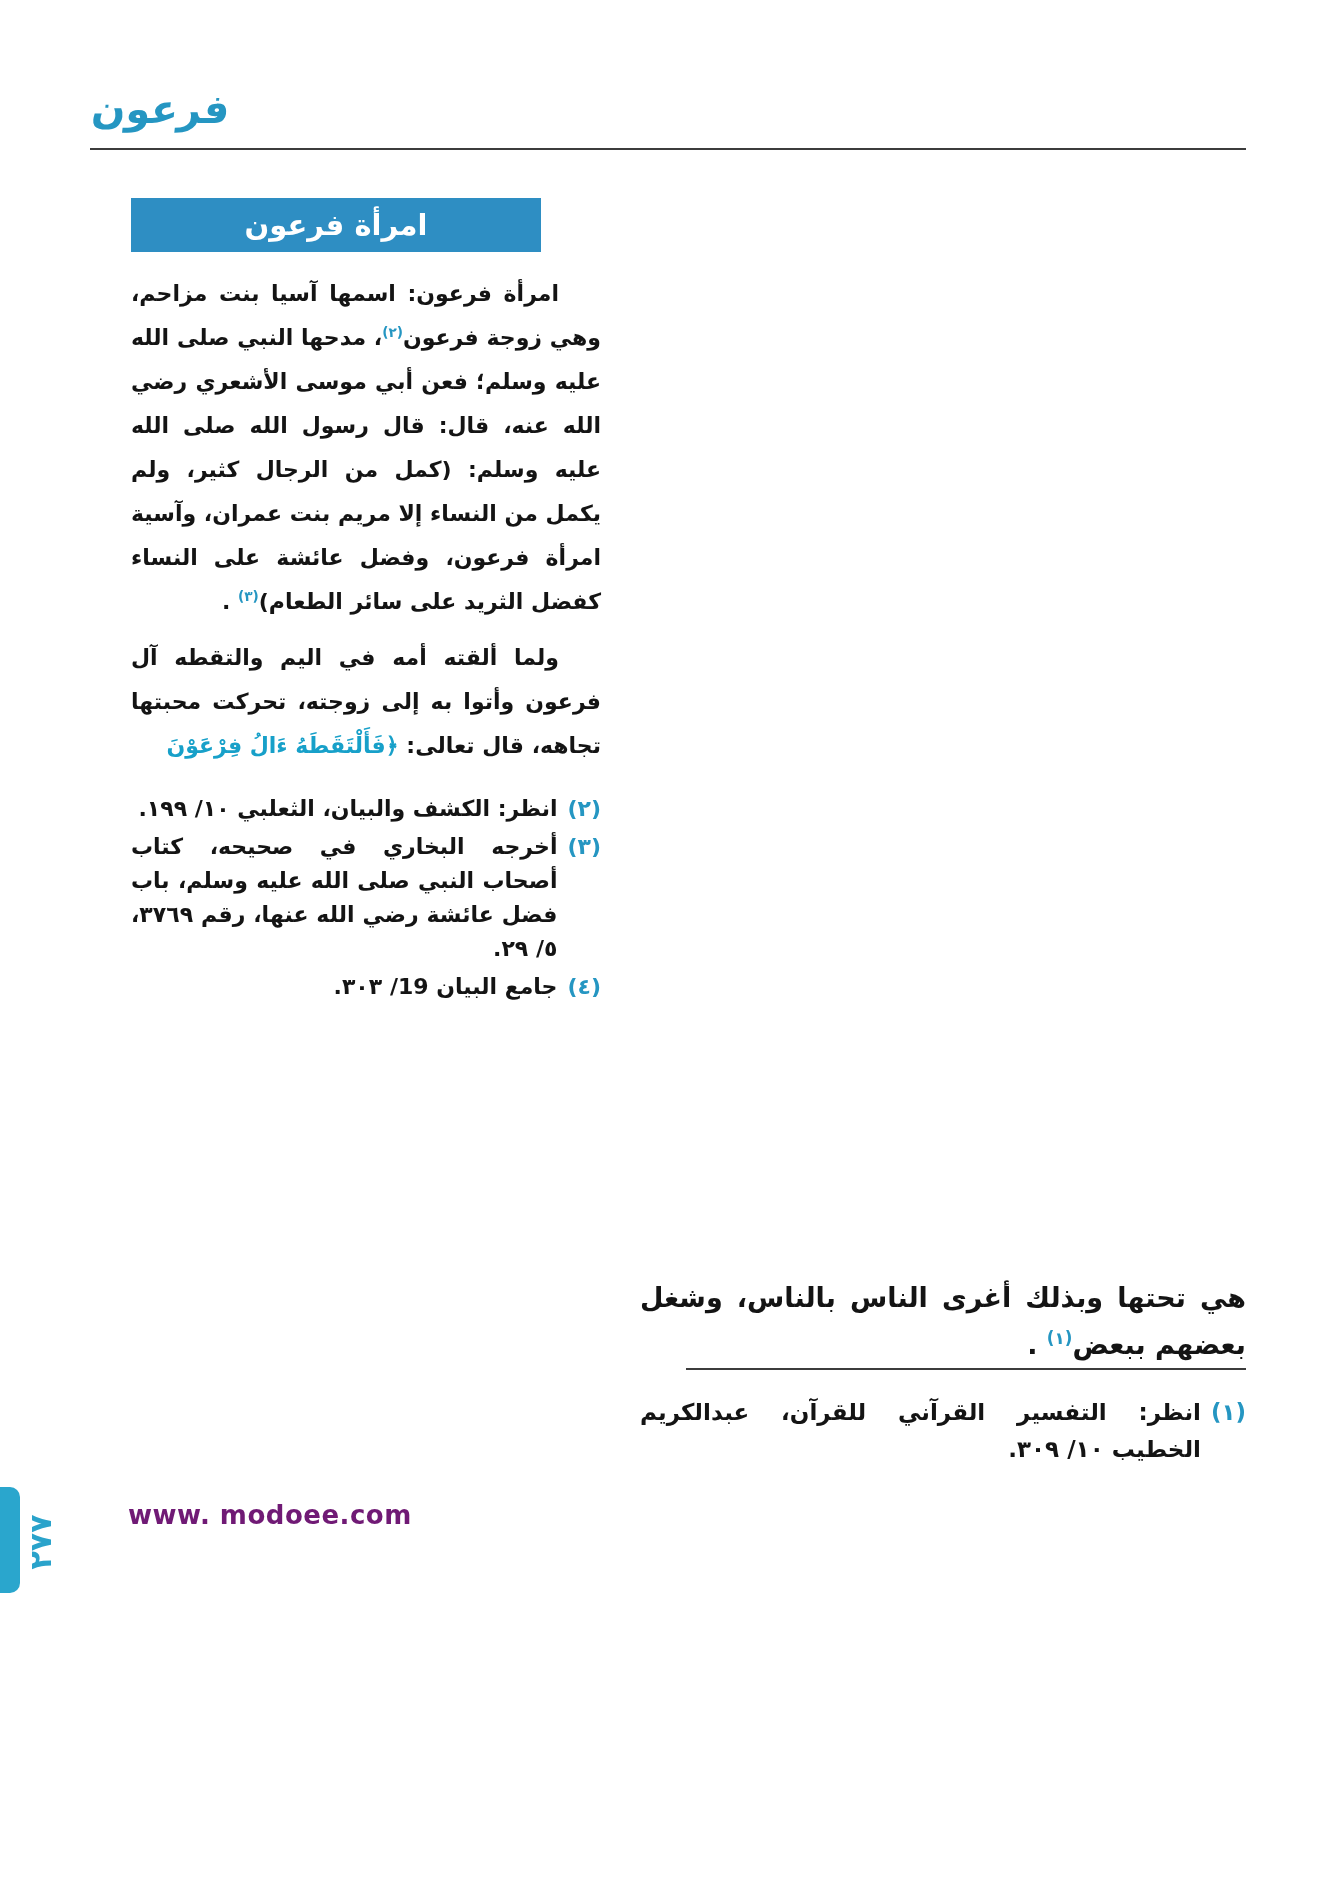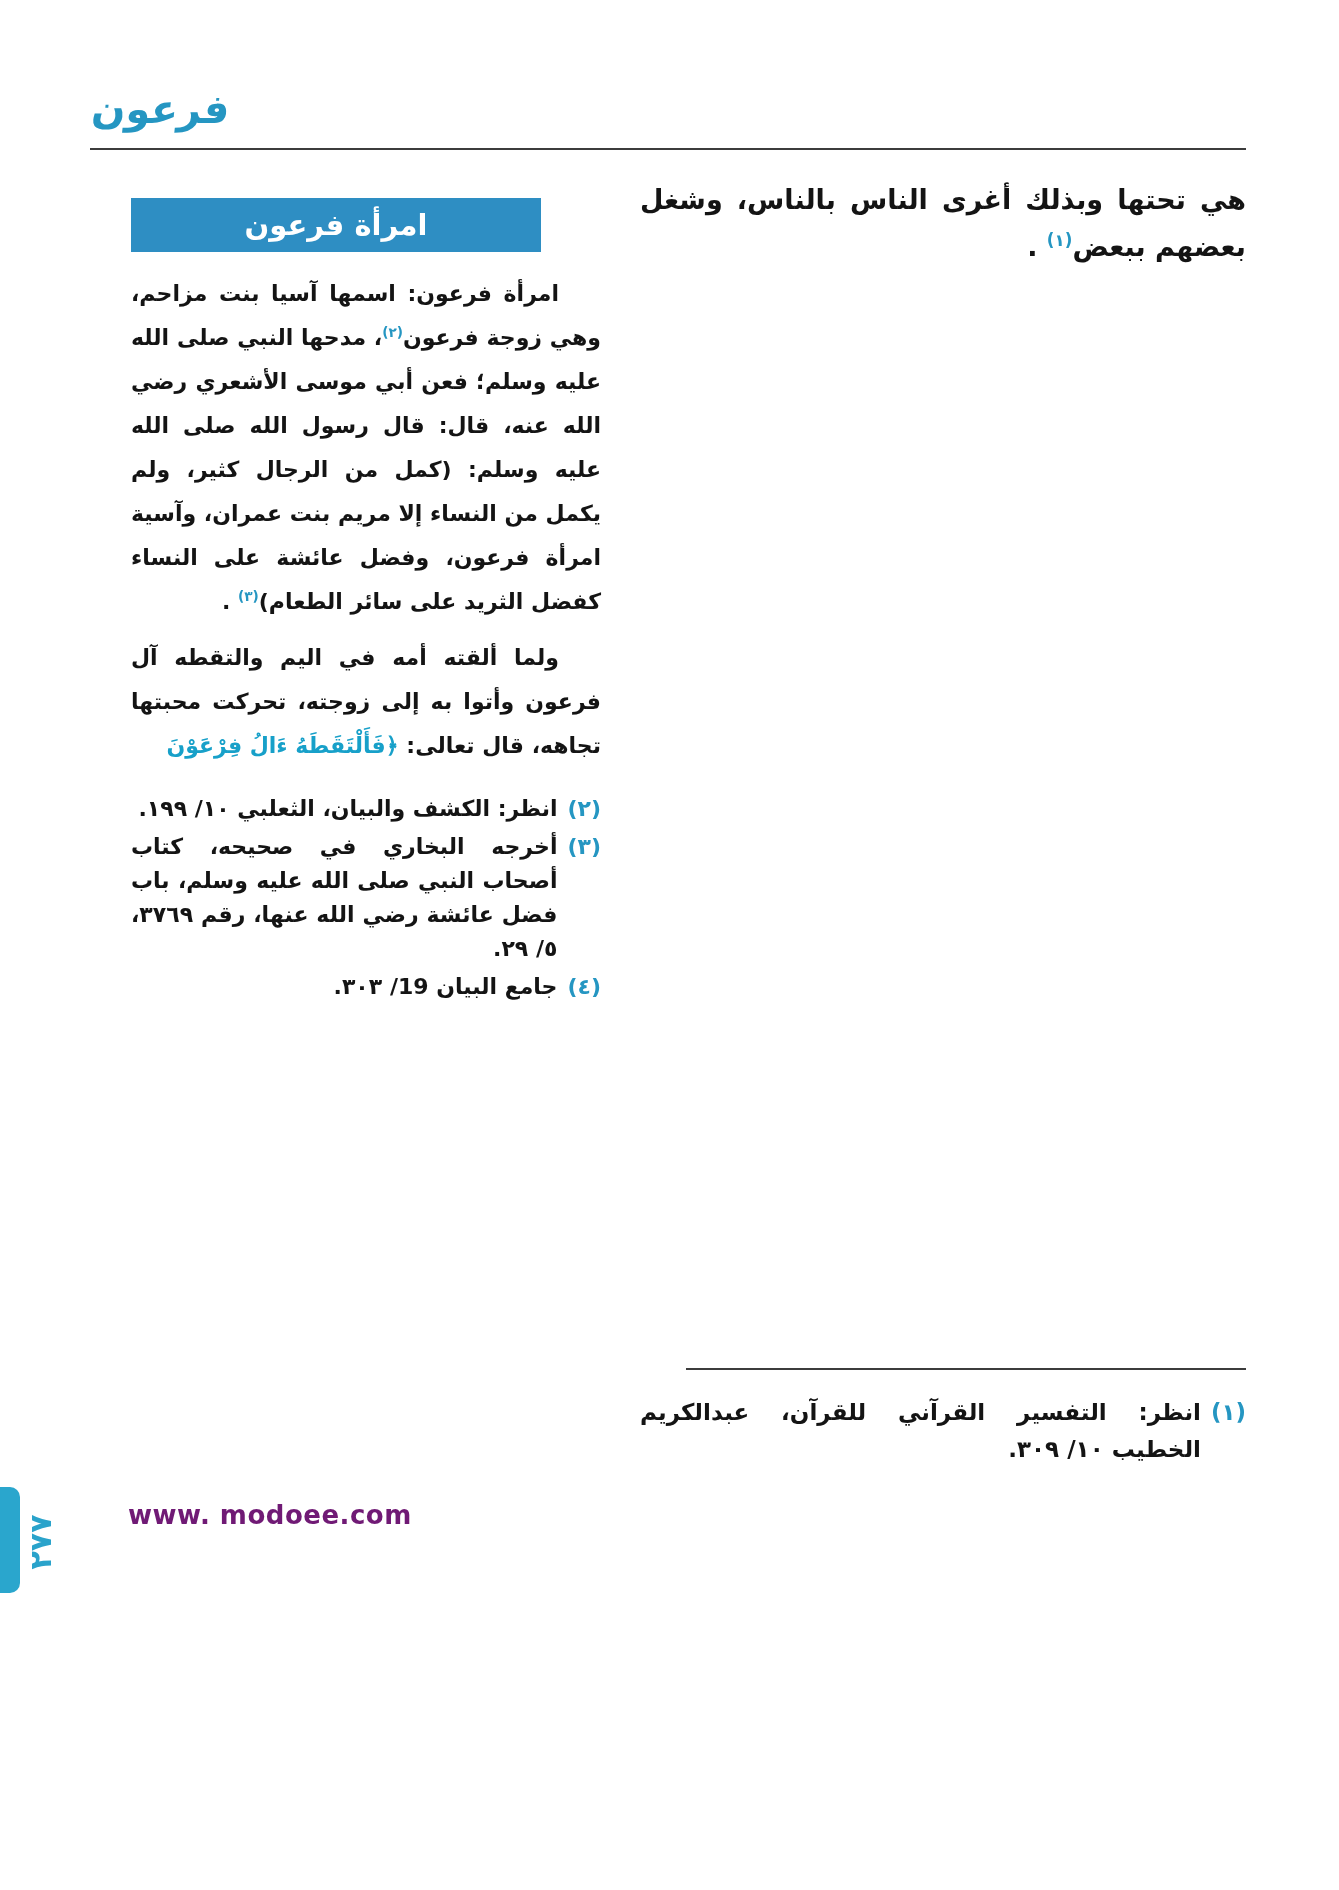--- a/index.html
+++ b/index.html
@@ -23,21 +23,21 @@
   }
   .header-rule {
     position:absolute; top:148px; left:90px;
     width:1156px; height:2px; background:#3c3c3c;
   }
 
   
   .col-right {
     position:absolute; top:176px; left:640px;
     width:606px; height:1292px;
-    display:flex; flex-direction:column; justify-content:space-between;
+    display:flex; flex-direction:column; justify-content:flex-end;
   }
   .body-par {
     font-size:27px; font-weight:bold; line-height:47px;
     text-align:justify;
   }
   .fn-ref {
     color:#2596c2; font-size:0.62em; font-weight:bold;
     vertical-align:super; line-height:0;
   }
   .right-fn-block { }

